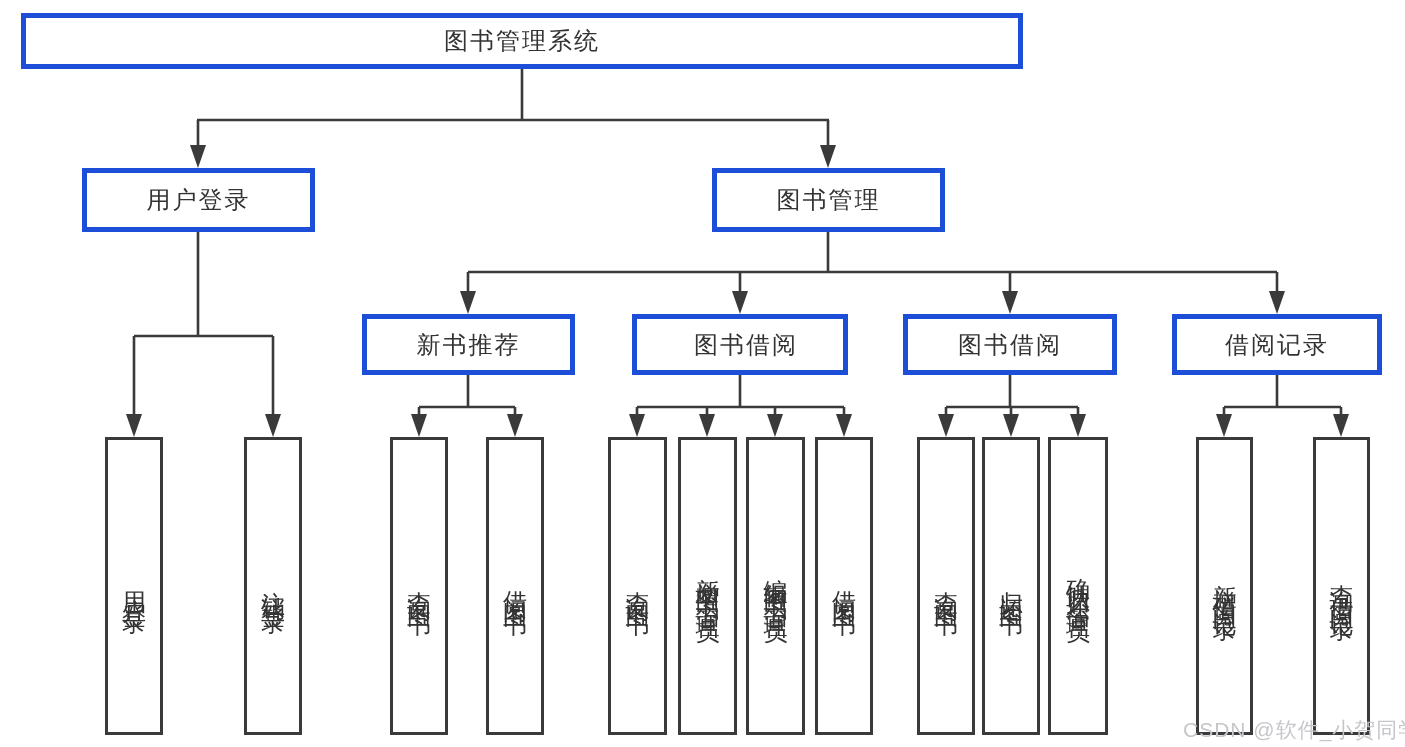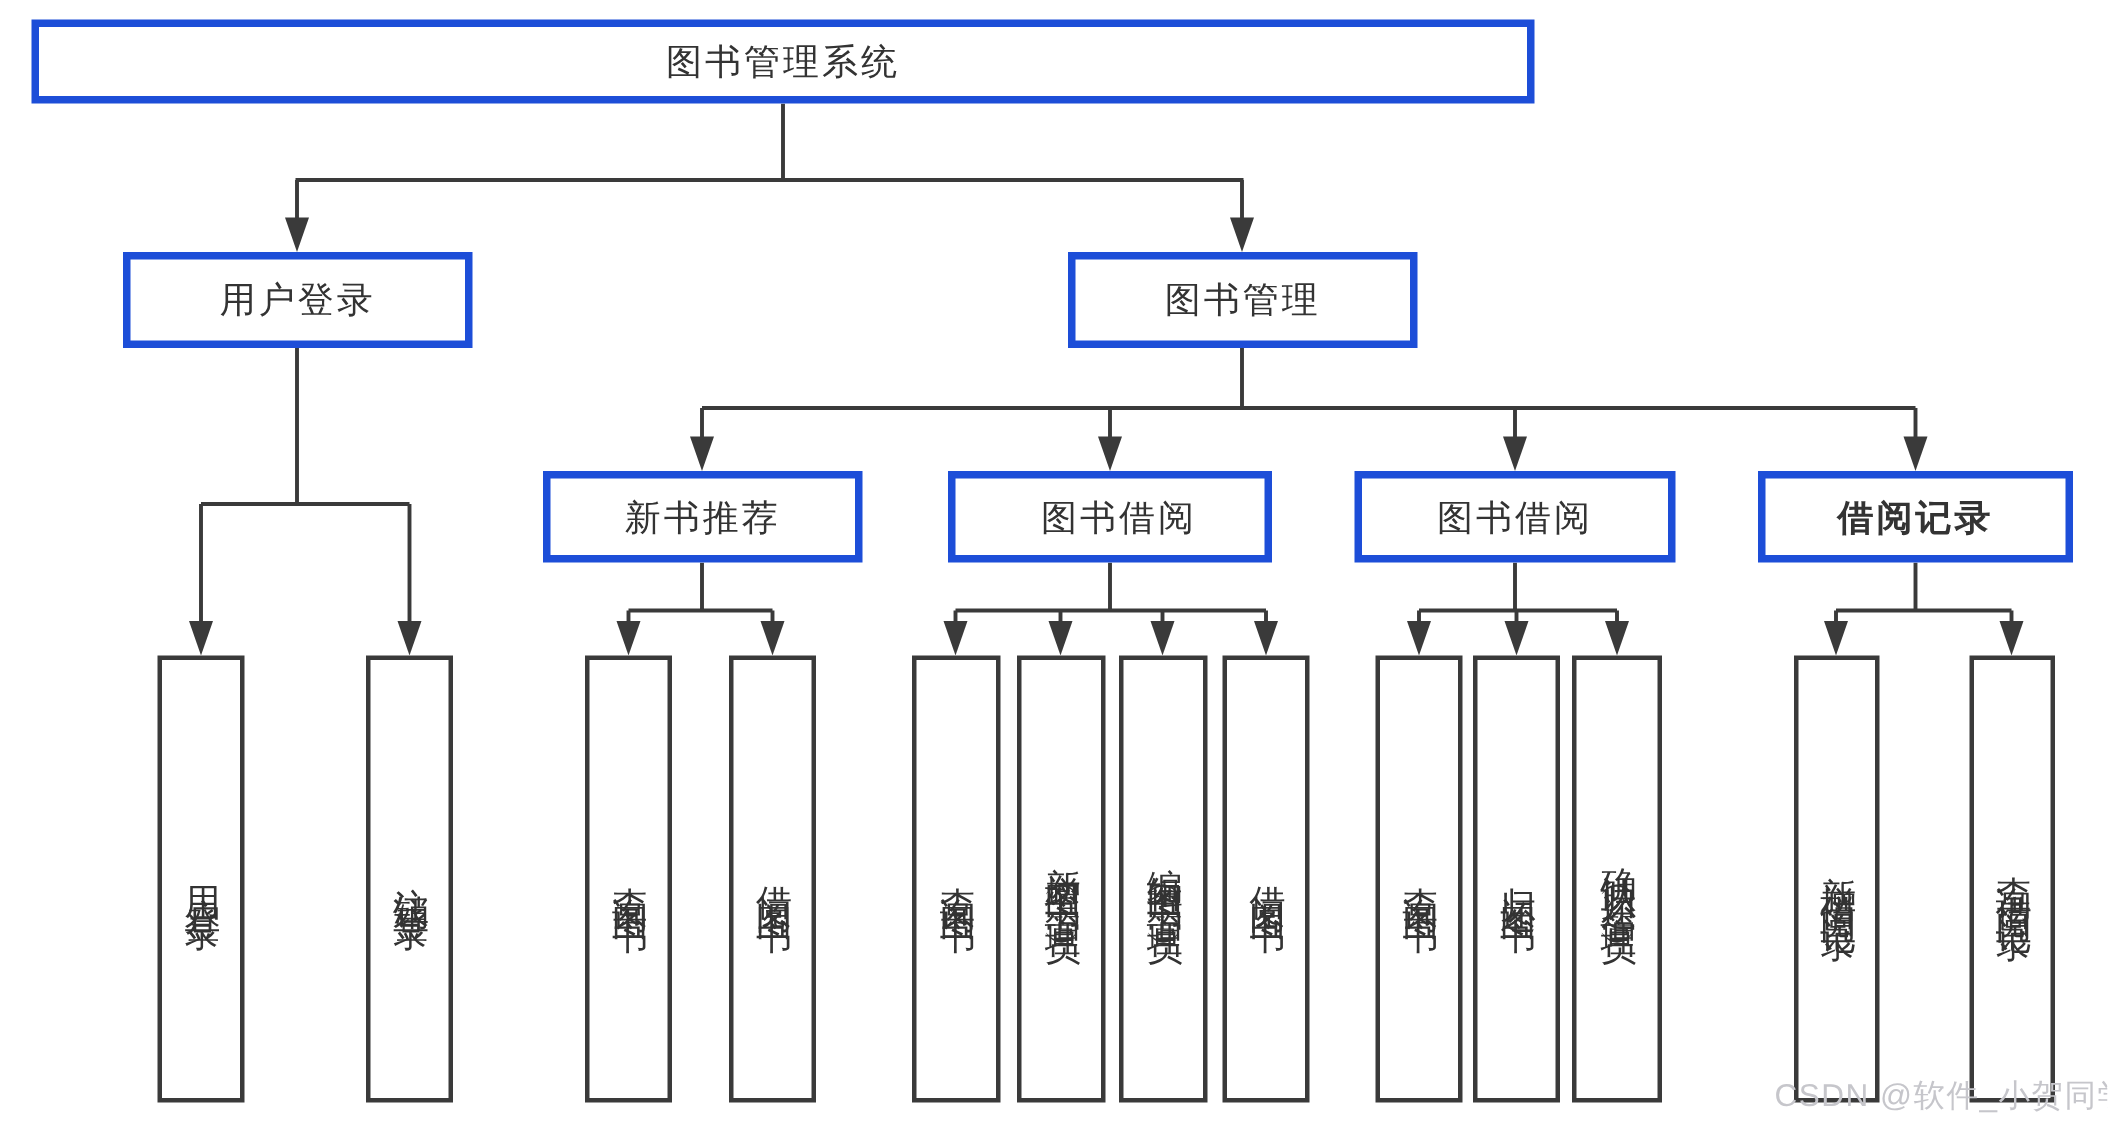--- a/index.html
+++ b/index.html
@@ -110,21 +110,21 @@
   </svg>
 
   <div class="node" style="left:21px; top:13px; width:1002px; height:56px;">图书管理系统</div>
 
   <div class="node" style="left:82px; top:168px; width:233px; height:64px;">用户登录</div>
   <div class="node" style="left:712px; top:168px; width:233px; height:64px;">图书管理</div>
 
   <div class="node" style="left:362px; top:314px; width:213px; height:61px;">新书推荐</div>
   <div class="node" style="left:632px; top:314px; width:216px; height:61px;padding-left:12px;">图书借阅</div>
   <div class="node" style="left:903px; top:314px; width:214px; height:61px;">图书借阅</div>
-  <div class="node" style="left:1172px; top:314px; width:210px; height:61px;font-weight:bold;">借阅记录</div>
+  <div class="node" style="left:1172px; top:314px; width:210px; height:61px;">借阅记录</div>
 
   <div class="vnode" style="left:105px; width:58px;">用户登录</div>
   <div class="vnode" style="left:244px; width:58px;">注销登录</div>
 
   <div class="vnode" style="left:390px; width:58px;">查询图书</div>
   <div class="vnode" style="left:486px; width:58px;">借阅图书</div>
 
   <div class="vnode" style="left:608px; width:59px;">查询图书</div>
   <div class="vnode" style="left:678px; width:59px; letter-spacing:6px;">新增图书（管理员）</div>
   <div class="vnode" style="left:746px; width:59px; letter-spacing:6px;">编辑图书（管理员）</div>

